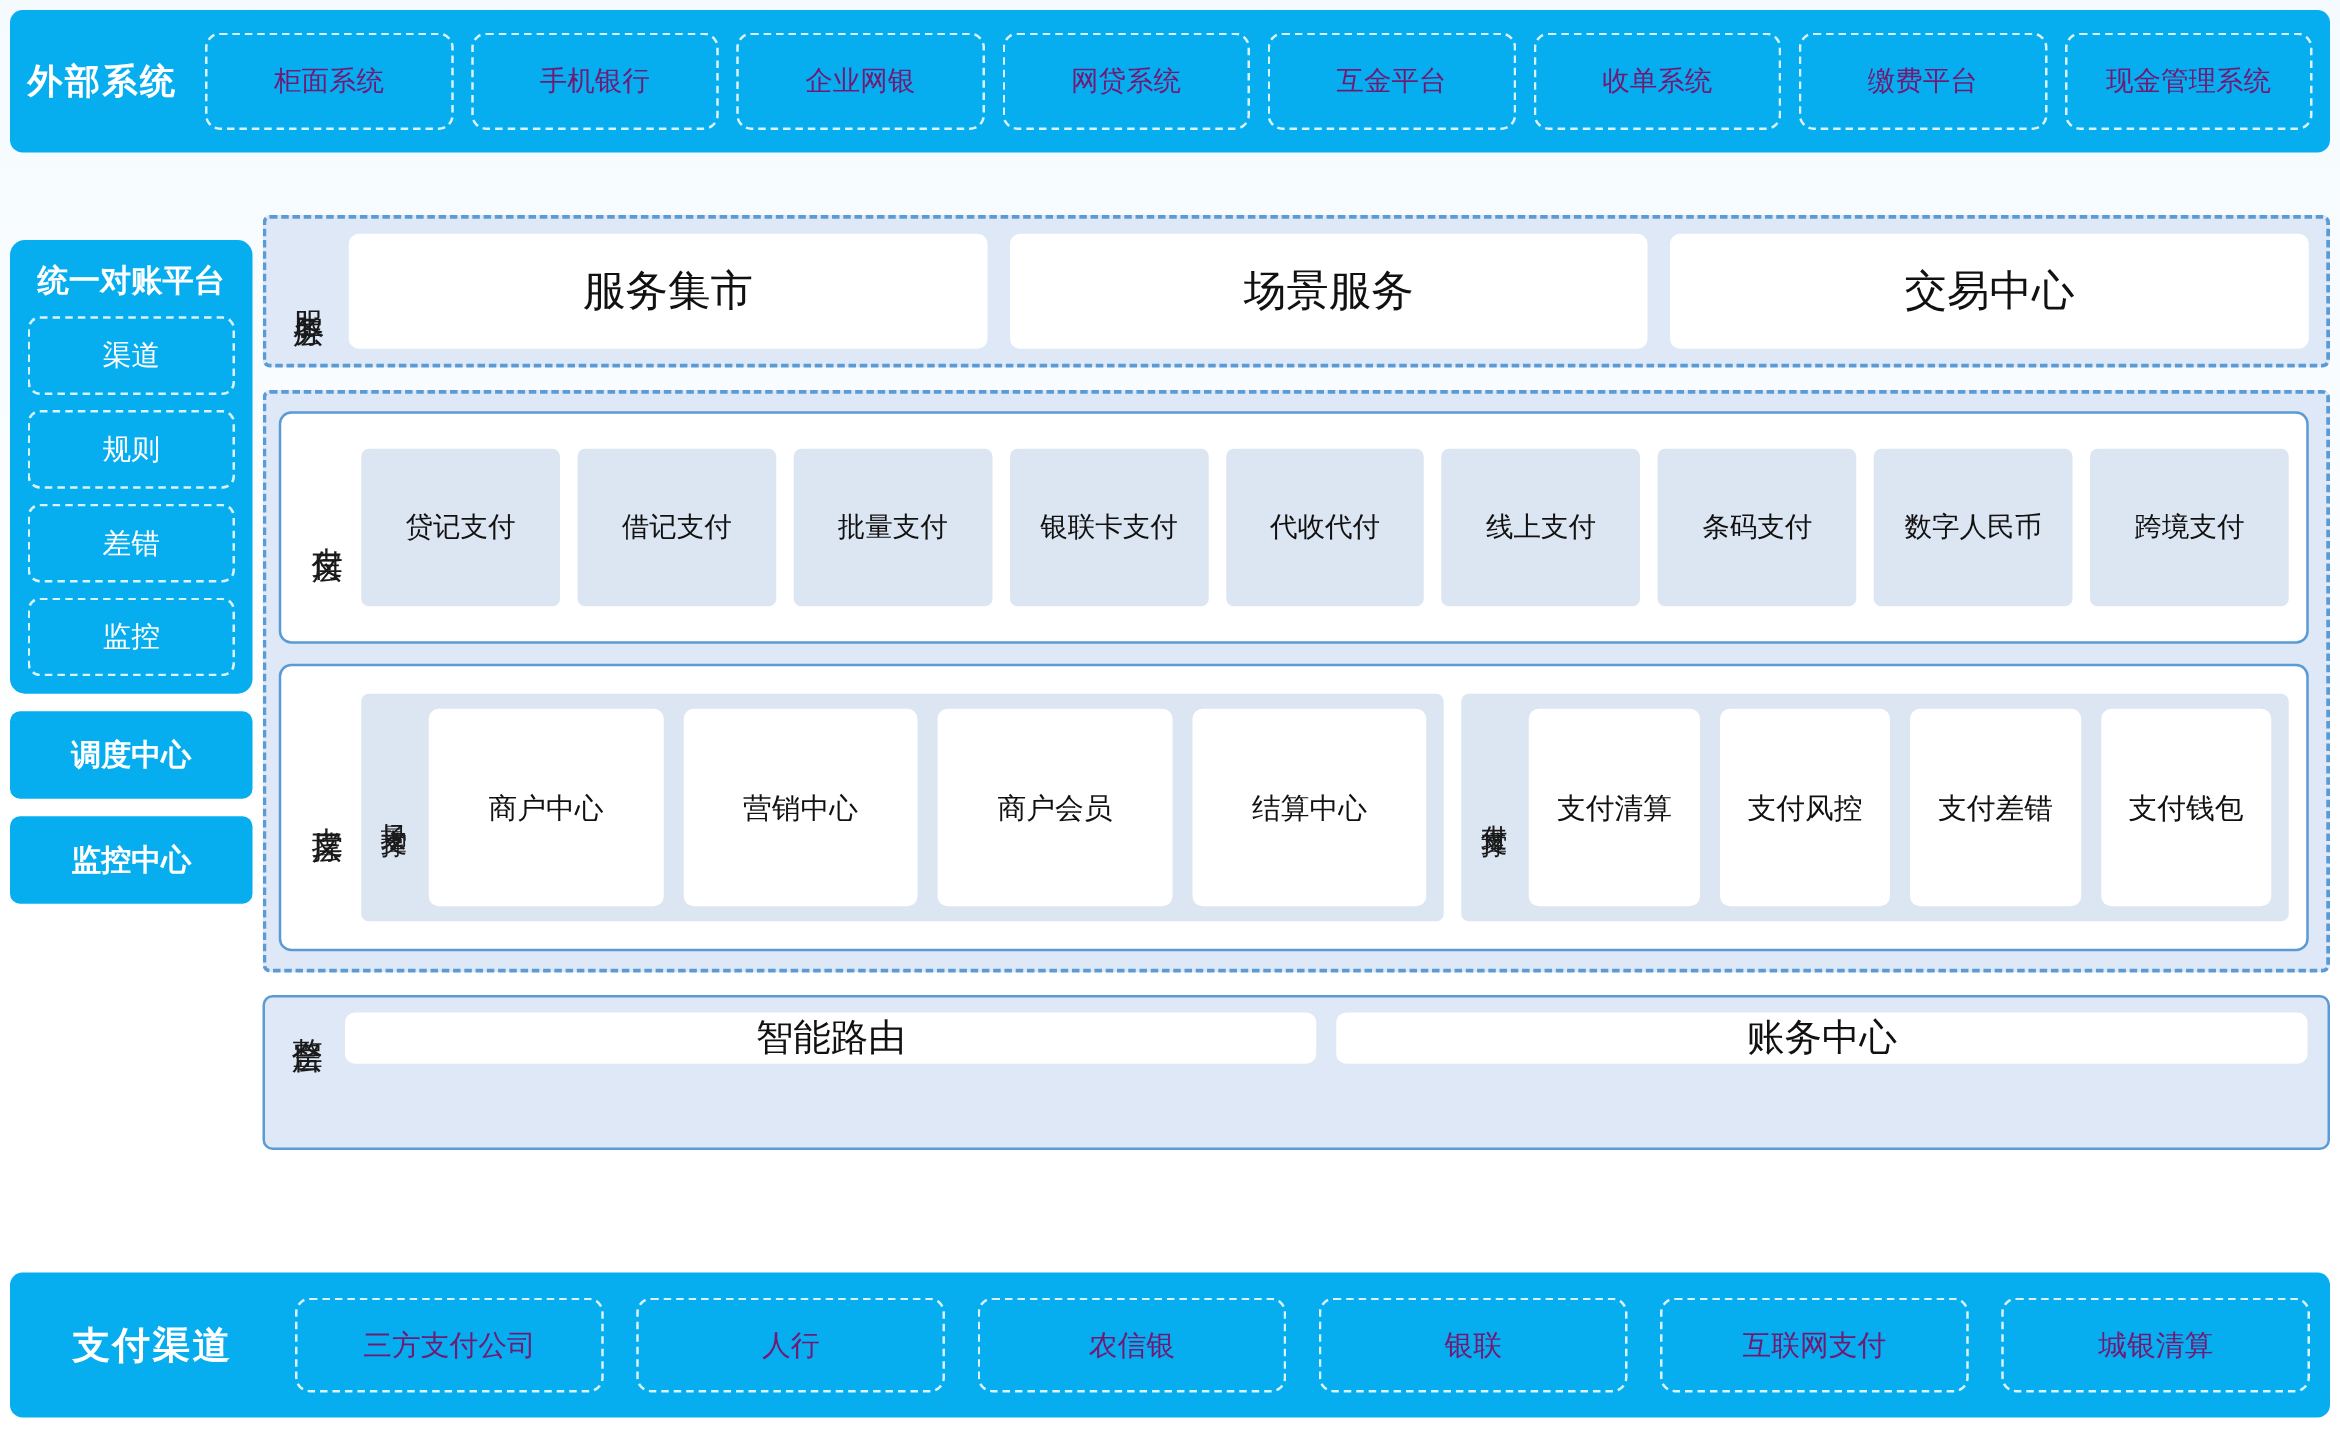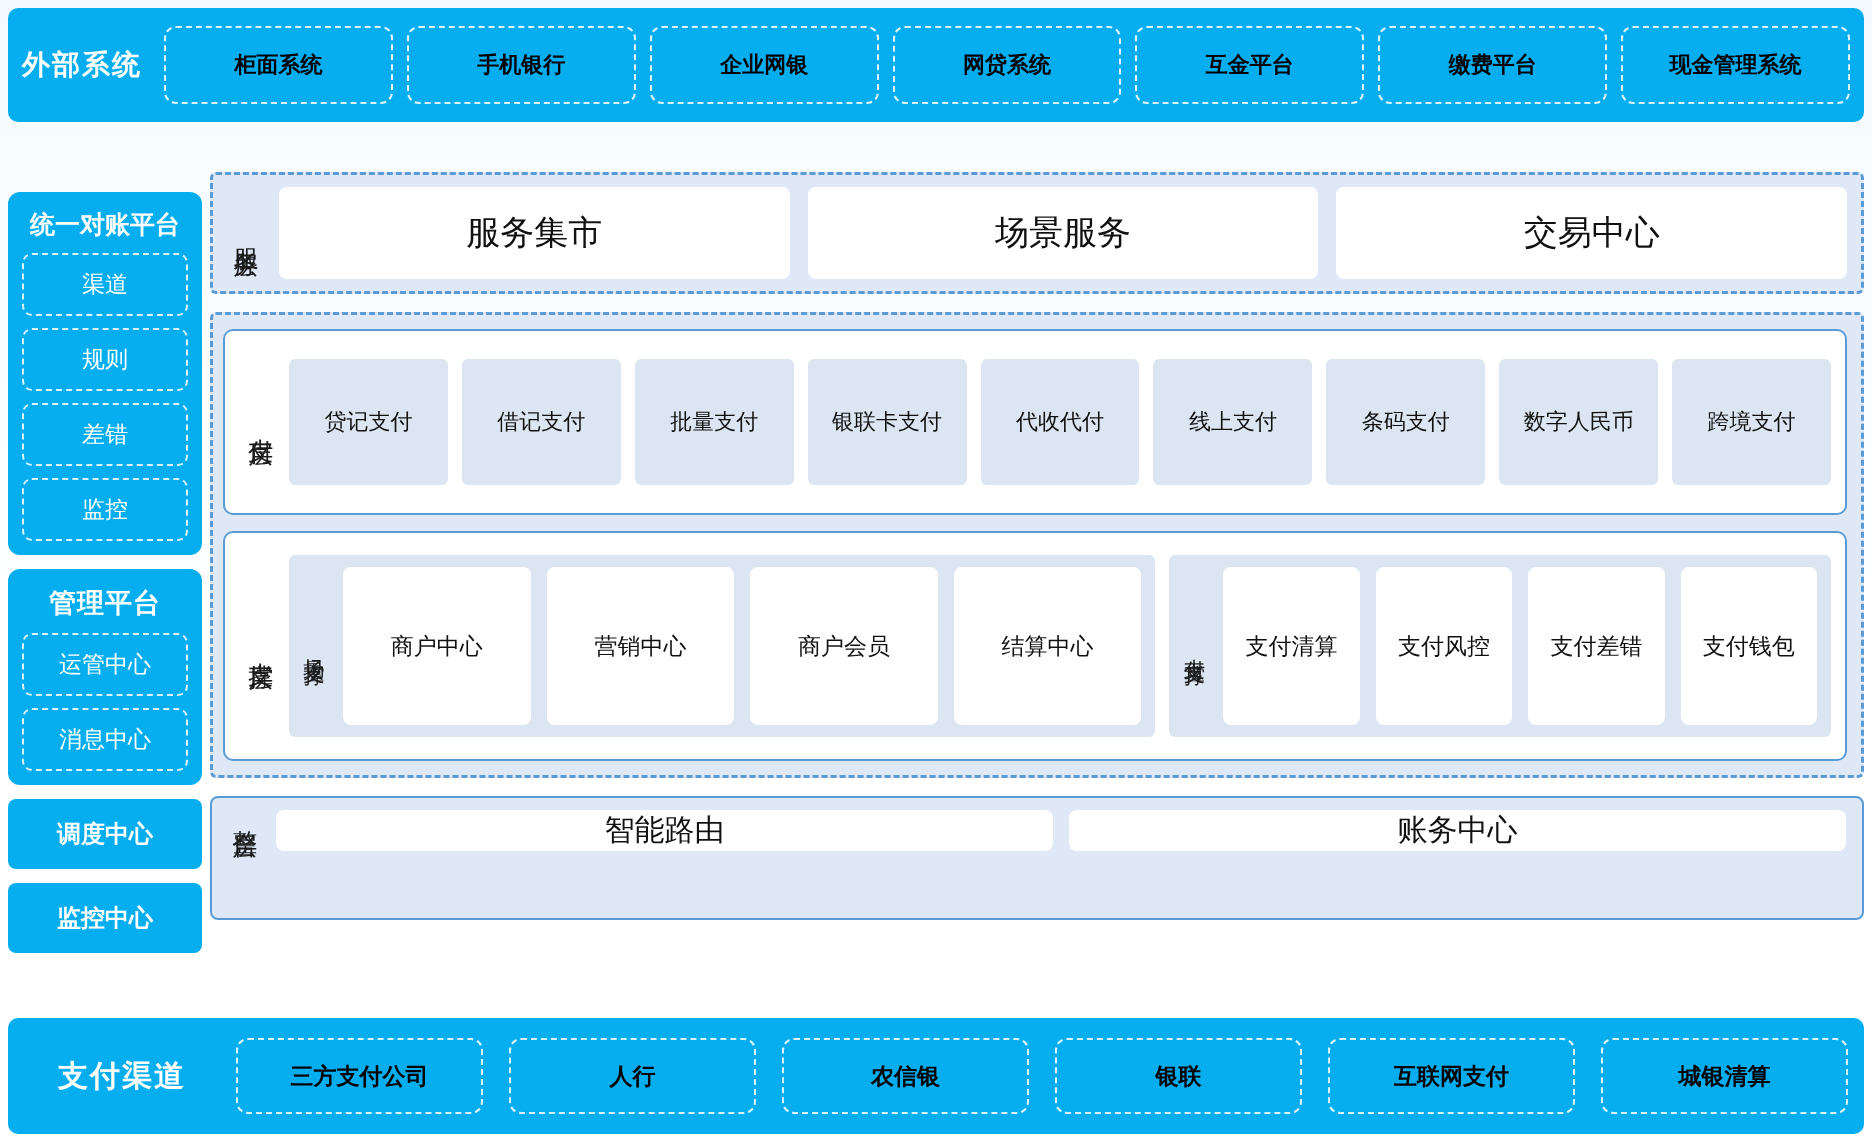--- a/index.html
+++ b/index.html
@@ -40,23 +40,23 @@
     height: 100%;
     padding: 18px 14px 18px 8px;
   }
   .band-chip {
     flex: 1 1 0;
     border: 2px dashed rgba(255,255,255,0.85);
     border-radius: 12px;
     display: flex;
     align-items: center;
     justify-content: center;
-    color: #000000;
+    color: #701a75;
     font-size: 22px;
-    font-weight: 700;
+    font-weight: 400;
     white-space: nowrap;
   }
 
   
   #top-bar { left: 8px; top: 8px; width: 1856px; height: 114px; }
   #top-bar .band-title { width: 148px; font-size: 28px; }
 
   
   #bottom-bar { left: 8px; top: 1018px; width: 1856px; height: 116px; }
   #bottom-bar .band-title { width: 228px; font-size: 30px; }
@@ -250,40 +250,36 @@
 <div id="root">
 
   <div class="cyan-band" id="top-bar">
     <div class="band-title">外部系统</div>
     <div class="band-items">
       <div class="band-chip">柜面系统</div>
       <div class="band-chip">手机银行</div>
       <div class="band-chip">企业网银</div>
       <div class="band-chip">网贷系统</div>
       <div class="band-chip">互金平台</div>
+      <div class="band-chip">收单系统</div>
       <div class="band-chip">缴费平台</div>
       <div class="band-chip">现金管理系统</div>
     </div>
   </div>
 
   <div id="sidebar">
 
     <div class="side-group" id="group-recon">
       <div class="side-group-title">统一对账平台</div>
       <div class="side-chip">渠道</div>
       <div class="side-chip">规则</div>
       <div class="side-chip">差错</div>
       <div class="side-chip">监控</div>
     </div>
 
-    <div class="side-group" id="group-manage">
-      <div class="side-group-title">管理平台</div>
-      <div class="side-chip">运管中心</div>
-      <div class="side-chip">消息中心</div>
-    </div>
 
     <div class="side-solo">调度中心</div>
     <div class="side-solo">监控中心</div>
   </div>
 
   <div id="main">
 
     <div class="dash-box dashdot" id="service-layer">
       <div class="vlabel">服务层</div>
       <div class="service-cards">

